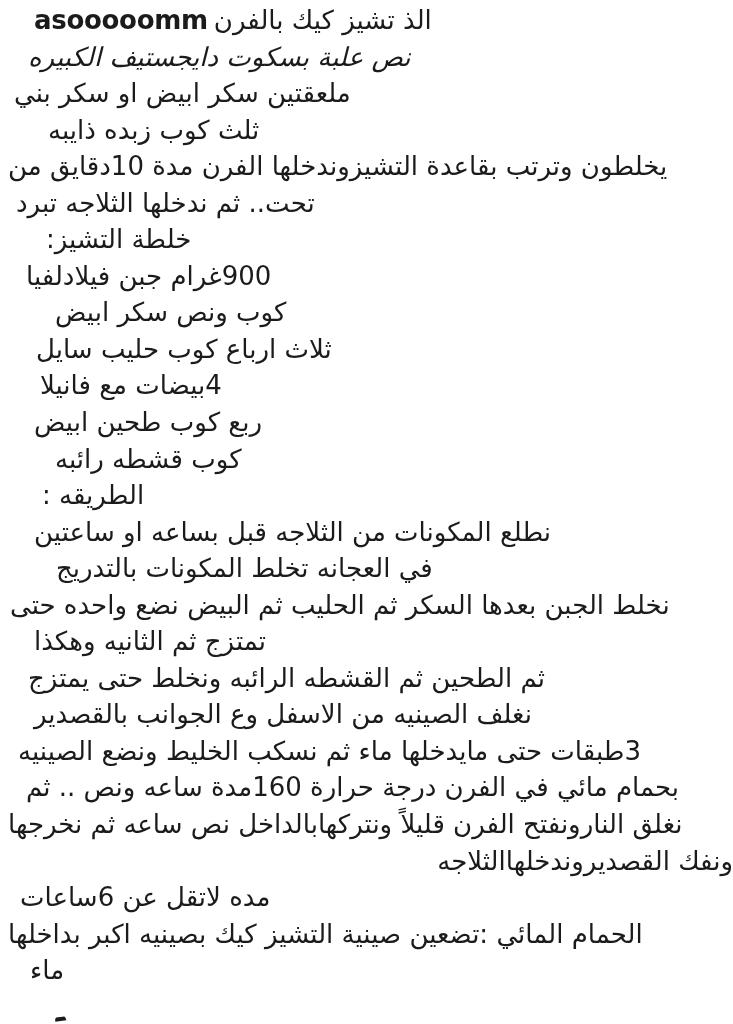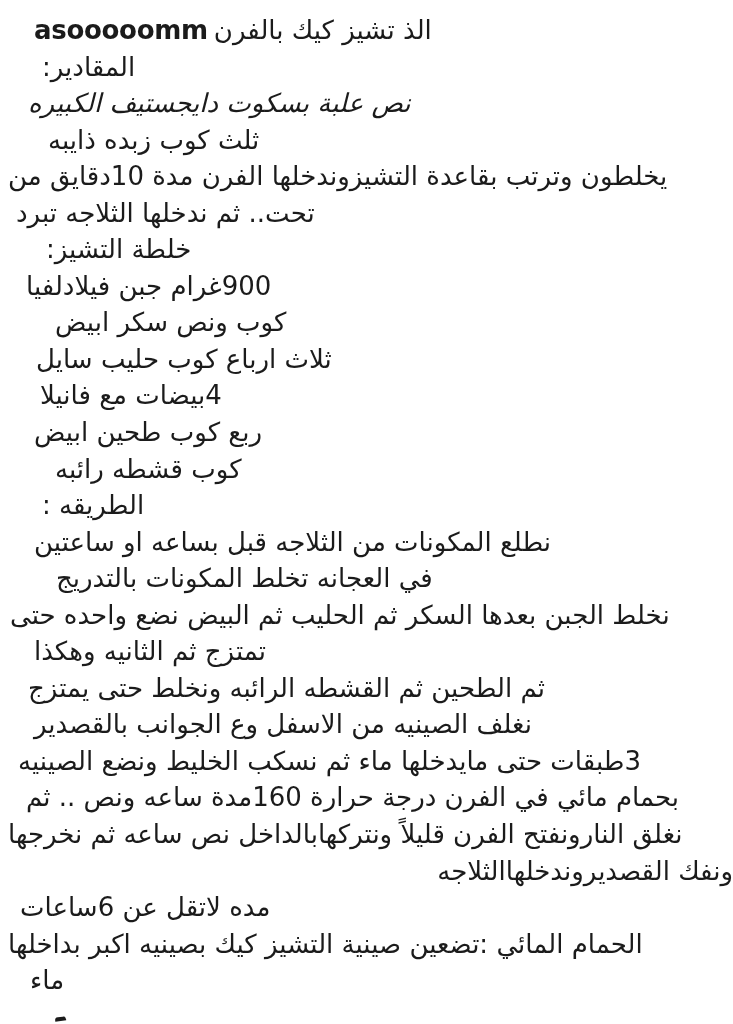--- a/index.html
+++ b/index.html
@@ -8,21 +8,21 @@
     overflow: hidden;
     background: #ffffff;
   }
   .caption {
     position: relative;
     width: 733px; height: 1024px;
     font-family: "DejaVu Sans", sans-serif;
     font-size: 26px;
     line-height: 36.55px;
     color: #1b1b1b;
-    padding-top: 12px;
+    padding-top: 2px;
     white-space: nowrap;
   }
   .cap-line {
     text-align: left;   
   }
   .header-line {
     direction: ltr;
     text-align: left;
   }
   .username {
@@ -42,22 +42,22 @@
 </head>
 <body style="background: rgb(255, 255, 255);">
 
 <div class="caption" style="color: rgb(27, 27, 27);">
 
   <div class="cap-line header-line" style="padding-left:34px">
     <span class="username">asooooomm</span><span>الذ تشيز كيك بالفرن</span>
   </div>
 
   <div id="caption-lines">
-      <div class="cap-line" dir="auto" style="padding-left: 42px;">المقادير:</div>
       <div class="cap-line" dir="auto" style="padding-left: 28px; font-style: italic;">نص علبة بسكوت دايجستيف الكبيره</div>
+      <div class="cap-line" dir="auto" style="padding-left: 14px;">ملعقتين سكر ابيض او سكر بني</div>
       <div class="cap-line" dir="auto" style="padding-left: 48px;">ثلث كوب زبده ذايبه</div>
       <div class="cap-line" dir="auto" style="padding-left: 8px;">يخلطون وترتب بقاعدة التشيزوندخلها الفرن مدة 10دقايق من</div>
       <div class="cap-line" dir="auto" style="padding-left: 16px;">تحت.. ثم ندخلها الثلاجه تبرد</div>
       <div class="cap-line" dir="auto" style="padding-left: 46px;">خلطة التشيز:</div>
       <div class="cap-line" dir="auto" style="padding-left: 26px;">900غرام جبن فيلادلفيا</div>
       <div class="cap-line" dir="auto" style="padding-left: 55px;">كوب ونص سكر ابيض</div>
       <div class="cap-line" dir="auto" style="padding-left: 36px;">ثلاث ارباع كوب حليب سايل</div>
       <div class="cap-line" dir="auto" style="padding-left: 40px;">4بيضات مع فانيلا</div>
       <div class="cap-line" dir="auto" style="padding-left: 34px;">ربع كوب طحين ابيض</div>
       <div class="cap-line" dir="auto" style="padding-left: 55px;">كوب قشطه رائبه</div>

